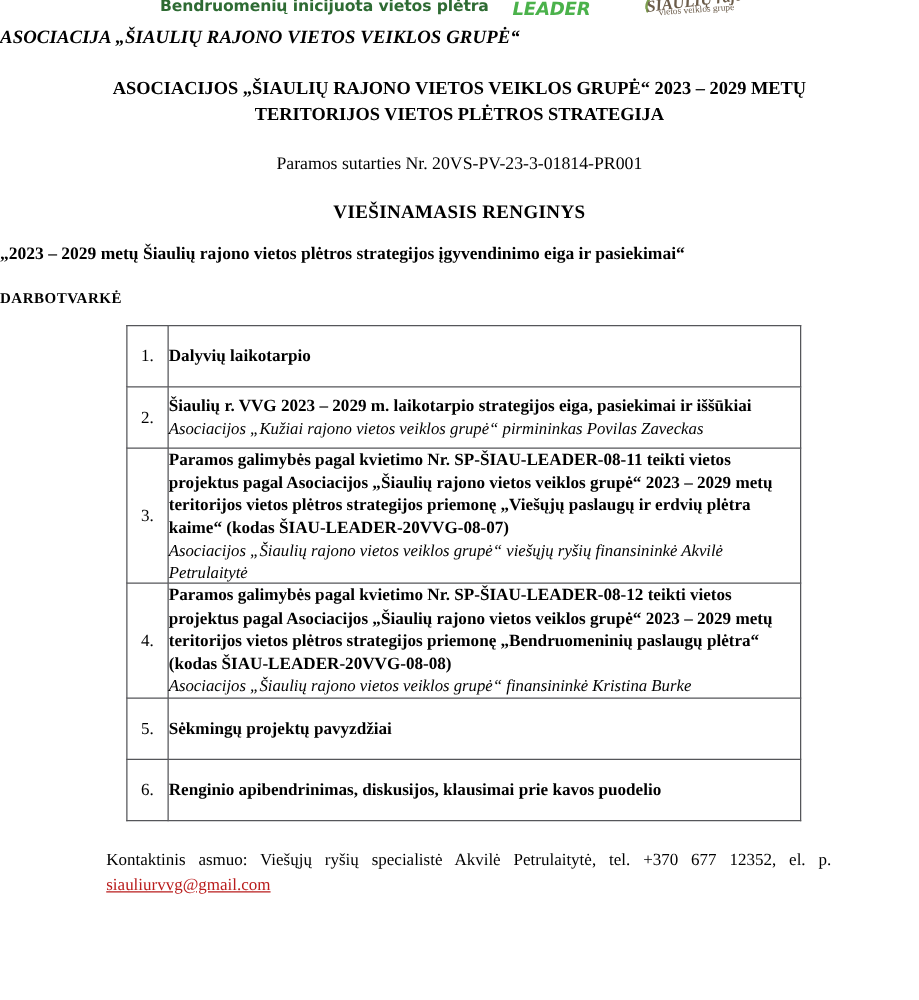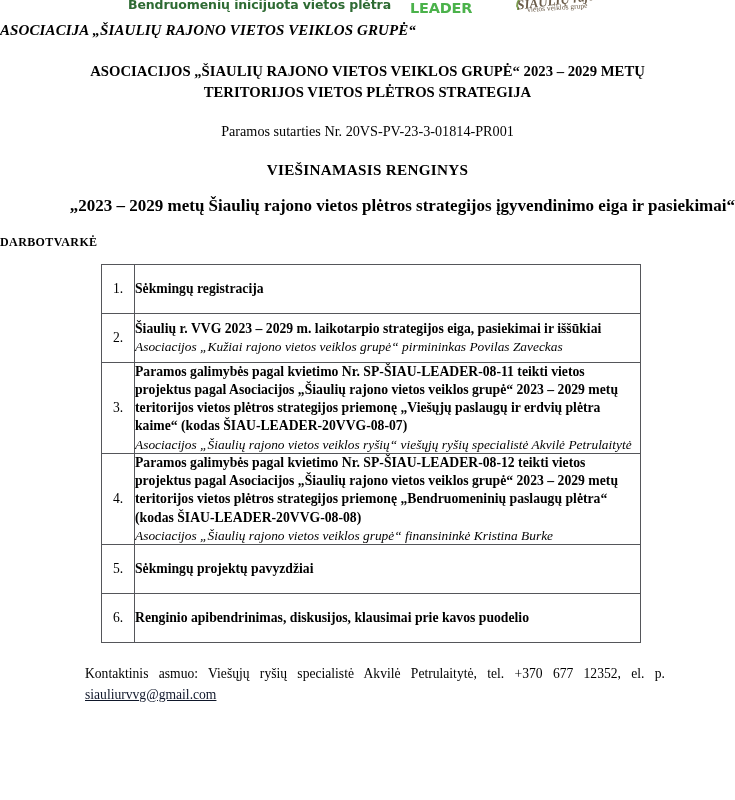--- a/index.html
+++ b/index.html
@@ -46,20 +46,21 @@
     display: block;
     font-size: 8.5px;
     font-weight: 700;
     letter-spacing: 0.2px;
   }
   .logo-leader .l2 {
     display: block;
     font-size: 14.5px;
     font-weight: 700;
     letter-spacing: -0.2px;
+    font-style: italic;
   }
   .logo-vvg {
     position: absolute;
     left: 515px;
     top: -8px;
     width: 105px;
     height: 30px;
     color: #5d5143;
     text-align: center;
   }
@@ -122,22 +123,22 @@
     margin-top: 20px;
   }
   .eventword {
     text-align: center;
     font-size: 15.2px;
     font-weight: 700;
     margin-top: 21px;
     letter-spacing: 0.3px;
   }
   .eventtitle {
-    text-align: right;
-    font-size: 17px;
+    text-align: left;
+    font-size: 14px;
     font-weight: 700;
     margin-top: 17px;
   }
   .when {
     text-align: center;
     font-size: 14px;
     margin-top: 19px;
     line-height: 1.45;
   }
   .agenda-head {
@@ -182,21 +183,21 @@
   td.tall { height: 48px; }
 
   
   .footer {
     margin: 21px 70px 0 85px;
     font-size: 13.6px;
     text-align: justify;
     line-height: 1.5;
   }
   .footer a.mail {
-    color: #0f172a;
+    color: #b91c1c;
     text-decoration: underline;
   }
 </style>
 </head>
 <body>
 
 <div class="logo-band">
   <div class="logo-clld">Bendruomenių inicijuota vietos plėtra</div>
   <div class="logo-leader">
     <span class="l1">LIETUVOS</span>
@@ -222,35 +223,35 @@
   <div class="eventtitle">„2023 – 2029 metų Šiaulių rajono vietos plėtros strategijos įgyvendinimo eiga ir pasiekimai“</div>
 
 
   <div class="agenda-head">DARBOTVARKĖ</div>
 
   <table class="agenda">
     <tbody>
       <tr>
         <td class="num tall">1.</td>
         <td class="body tall">
-          <div class="item-title">Sėkmingų registracija</div>
+          <div class="item-title">Dalyvių laikotarpio</div>
         </td>
       </tr>
       <tr>
         <td class="num tall">2.</td>
         <td class="body tall">
           <div class="item-title">Šiaulių r. VVG 2023 – 2029 m. laikotarpio strategijos eiga, pasiekimai ir iššūkiai</div>
           <div class="item-sub">Asociacijos „Kužiai rajono vietos veiklos grupė“ pirmininkas Povilas Zaveckas</div>
         </td>
       </tr>
       <tr>
         <td class="num">3.</td>
         <td class="body">
           <div class="item-title">Paramos galimybės pagal kvietimo Nr. SP-ŠIAU-LEADER-08-11  teikti vietos projektus pagal Asociacijos „Šiaulių rajono vietos veiklos grupė“ 2023 – 2029 metų teritorijos vietos plėtros strategijos priemonę „Viešųjų paslaugų ir erdvių plėtra kaime“ (kodas ŠIAU-LEADER-20VVG-08-07)</div>
-          <div class="item-sub">Asociacijos „Šiaulių rajono vietos veiklos ryšių“ viešųjų ryšių specialistė Akvilė Petrulaitytė</div>
+          <div class="item-sub">Asociacijos „Šiaulių rajono vietos veiklos grupė“ viešųjų ryšių finansininkė Akvilė Petrulaitytė</div>
         </td>
       </tr>
       <tr>
         <td class="num">4.</td>
         <td class="body">
           <div class="item-title">Paramos galimybės pagal kvietimo Nr. SP-ŠIAU-LEADER-08-12  teikti vietos projektus pagal Asociacijos „Šiaulių rajono vietos veiklos grupė“ 2023 – 2029 metų teritorijos vietos plėtros strategijos priemonę „Bendruomeninių paslaugų plėtra“ (kodas ŠIAU-LEADER-20VVG-08-08)</div>
           <div class="item-sub">Asociacijos „Šiaulių rajono vietos veiklos grupė“ finansininkė Kristina Burke</div>
         </td>
       </tr>
       <tr>

